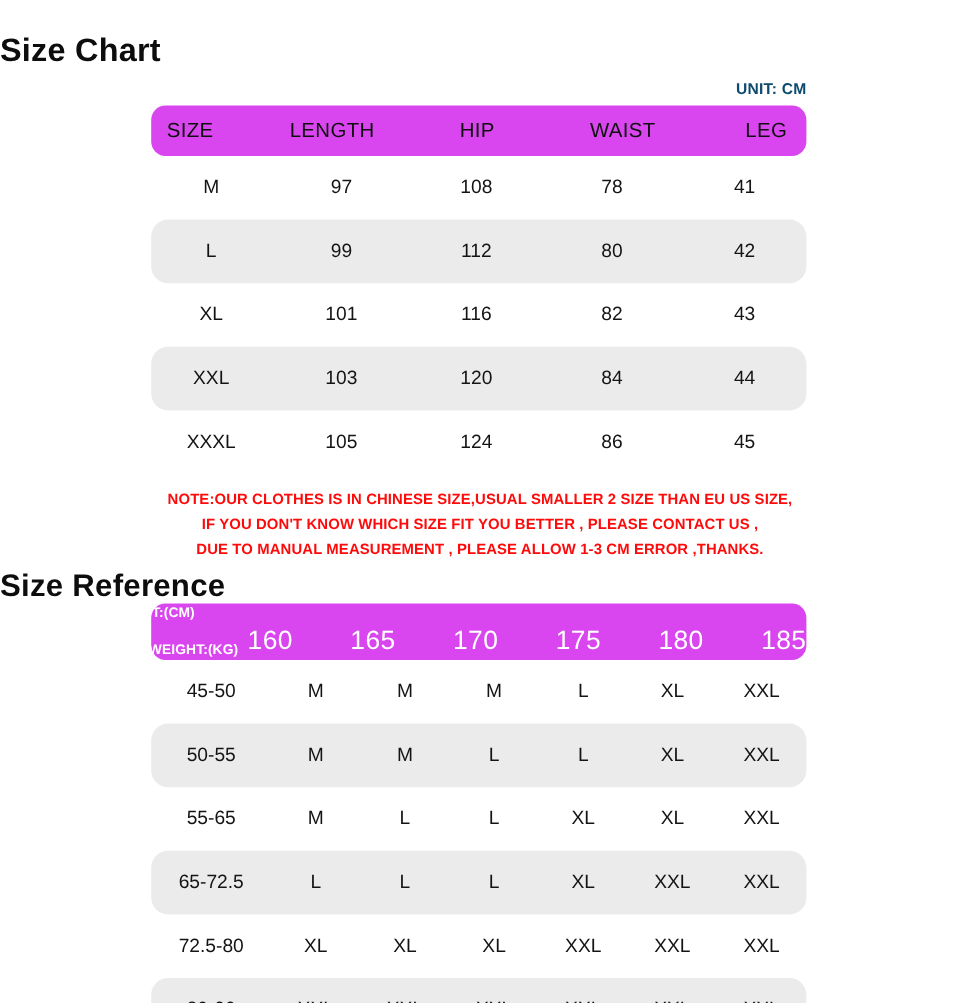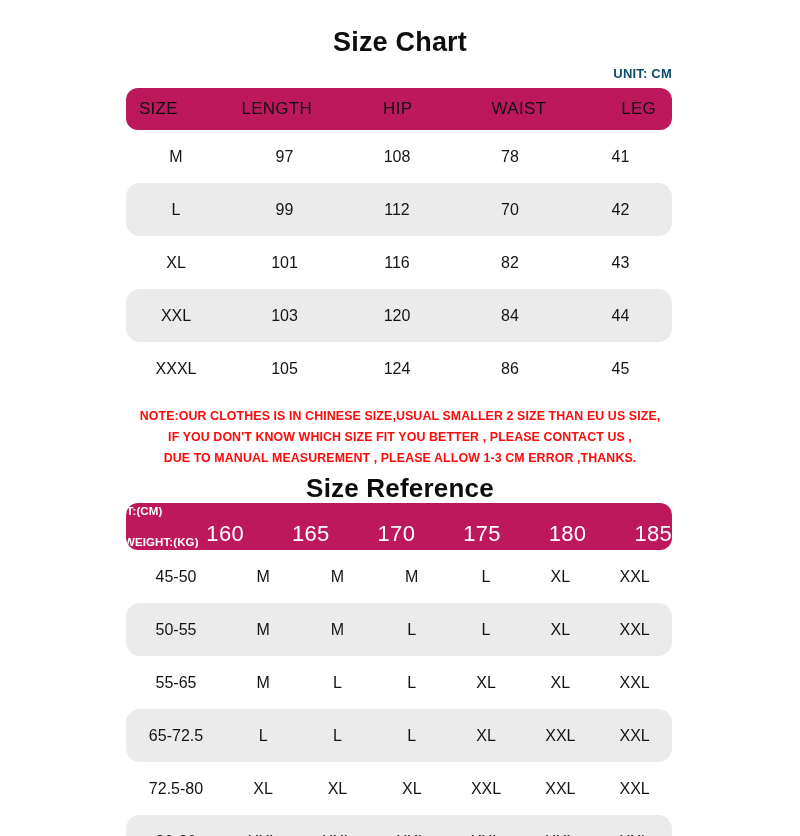--- a/index.html
+++ b/index.html
@@ -17,21 +17,21 @@
   }
 
   .page {
     position: relative;
     width: 800px;
     height: 836px;
   }
 
   
   .title {
-    text-align: center;
+    text-align: left;
     font-weight: bold;
     color: #0d0d0d;
     letter-spacing: 0.2px;
   }
   #size-chart-title {
     position: absolute;
     left: 0; right: 0;
     top: 26px;
     font-size: 27px;
     line-height: 32px;
@@ -67,21 +67,21 @@
   #size-reference-table { top: 503px; }
 
   .row {
     display: flex;
     align-items: center;
     height: 53px;
     border-radius: 14px;
     box-sizing: border-box;
   }
   .row.header {
-    background: #be185d;
+    background: #d946ef;
     height: 42px;
     border-radius: 12px;
     gap: 48px;
   }
   .row.header.tall {
     height: 47px;
     border-radius: 12px;
   }
   .row.striped {
     background: #ebebeb;
@@ -178,21 +178,21 @@
       <div class="cell c-length">97</div>
       <div class="cell c-hip">108</div>
       <div class="cell c-waist">78</div>
       <div class="cell c-leg">41</div>
     </div>
 
     <div class="row striped">
       <div class="cell c-size">L</div>
       <div class="cell c-length">99</div>
       <div class="cell c-hip">112</div>
-      <div class="cell c-waist">70</div>
+      <div class="cell c-waist">80</div>
       <div class="cell c-leg">42</div>
     </div>
 
     <div class="row">
       <div class="cell c-size">XL</div>
       <div class="cell c-length">101</div>
       <div class="cell c-hip">116</div>
       <div class="cell c-waist">82</div>
       <div class="cell c-leg">43</div>
     </div>

